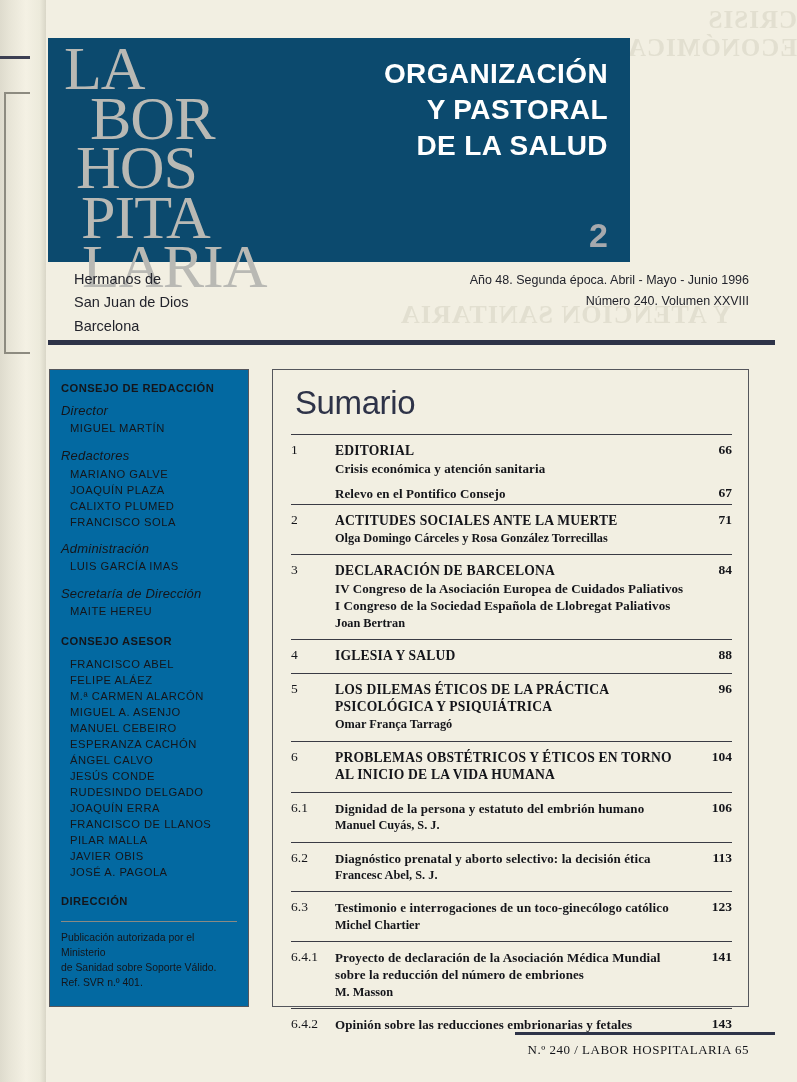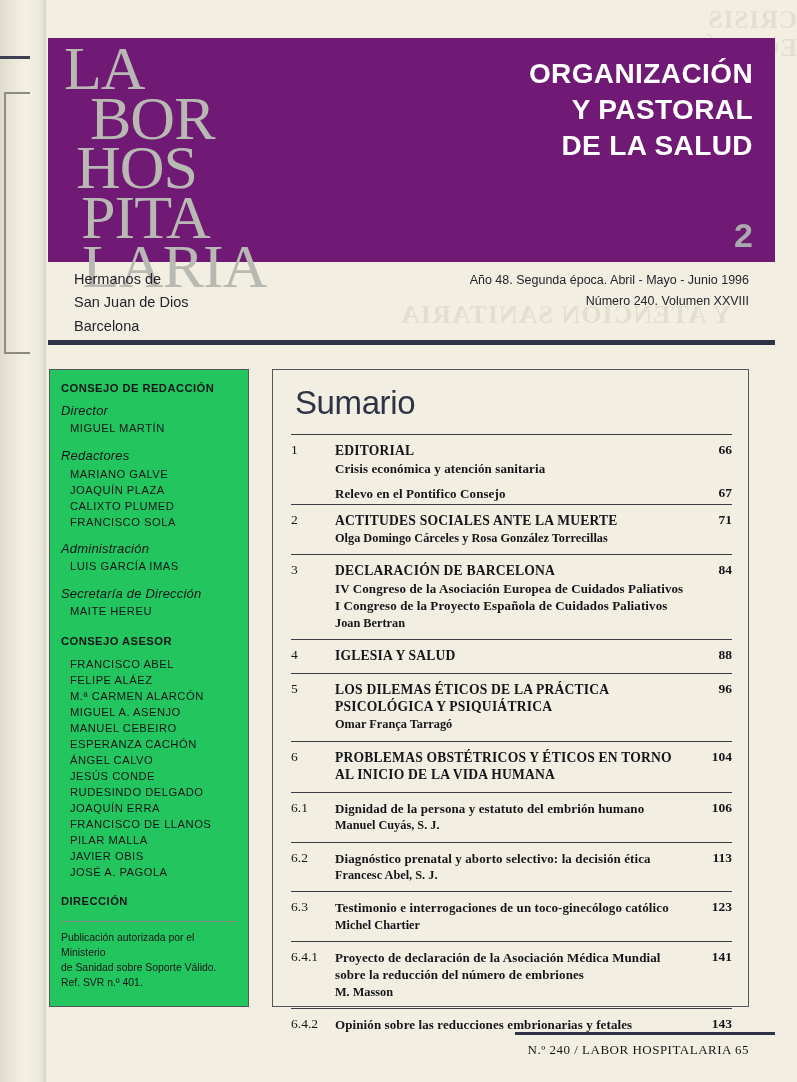--- a/index.html
+++ b/index.html
@@ -14,21 +14,21 @@
     background:linear-gradient(to right,#dedbcd 0,#e8e5d7 10px,#f4f1e4 26px,#eceadb 40px,#d9d6c7 46px);}
   .scan-rule{position:absolute;background:#3c3f52;}
   .scan-rule.r1{left:0;top:56px;width:30px;height:3px;}
   .scan-rule.r2{left:4px;top:92px;width:26px;height:2px;background:#8d8b80;}
   .scan-rule.r3{left:4px;top:92px;width:2px;height:262px;background:#8d8b80;}
   .scan-rule.r4{left:4px;top:352px;width:26px;height:2px;background:#8d8b80;}
   .bleed{position:absolute;color:#e2dfd0;font-family:"Liberation Serif",serif;
     font-weight:700;letter-spacing:1px;transform:scaleX(-1);user-select:none;}
 
   
-  .masthead{position:absolute;left:48px;top:38px;width:727px;height:224px;background:#701a75;}
+  .masthead{position:absolute;left:48px;top:38px;width:582px;height:224px;background:#0c4a6e;}
   .logo{position:absolute;left:16px;top:6px;font-family:"Liberation Serif",serif;
     color:#b9b9b4;font-weight:400;line-height:0.80;}
   .logo span{display:block;font-size:62px;letter-spacing:-1px;}
   .logo .l1{margin-left:0px;}
   .logo .l2{margin-left:26px;}
   .logo .l3{margin-left:12px;}
   .logo .l4{margin-left:17px;}
   .logo .l5{margin-left:18px;}
   .mh-title{position:absolute;right:22px;top:18px;text-align:right;color:#ffffff;
     font-weight:700;font-size:28px;line-height:1.28;letter-spacing:.4px;}
@@ -36,21 +36,21 @@
     font-weight:700;font-size:34px;line-height:1;}
 
   
   .pub-left{position:absolute;left:74px;top:268px;font-size:14.5px;color:#23242c;line-height:1.62;}
   .pub-right{position:absolute;right:48px;top:270px;text-align:right;font-size:12.5px;color:#23242c;line-height:1.65;}
 
   .thickrule{position:absolute;left:48px;top:340px;width:727px;height:5px;background:#2e3348;}
 
   
   .sidebar{position:absolute;left:49px;top:369px;width:200px;height:638px;
-    background:#22c55e;border:1px solid #55565c;box-sizing:border-box;padding:12px 11px;}
+    background:#0369a1;border:1px solid #55565c;box-sizing:border-box;padding:12px 11px;}
   .sb-h{font-size:11.2px;font-weight:700;letter-spacing:.45px;color:#14151a;margin:0 0 9px;}
   .sb-h.gap{margin-top:15px;}
   .sb-role{font-size:13px;font-style:italic;color:#14151a;margin:0 0 3px;letter-spacing:.2px;}
   .sb-role.sp{margin-top:11px;}
   .sb-name{font-size:11.2px;color:#14151a;letter-spacing:.5px;margin-left:9px;line-height:1.42;}
   .sb-list{margin:0;padding:0;list-style:none;}
   .sb-list li{font-size:11.2px;color:#14151a;letter-spacing:.5px;margin-left:9px;line-height:1.43;}
   .sb-addr{margin-left:7px;}
   .sb-addr div{font-size:10.8px;color:#14151a;letter-spacing:.35px;line-height:1.45;}
   .sc{font-variant:small-caps;}
@@ -193,21 +193,21 @@
             <div class="t-main">ACTITUDES SOCIALES ANTE LA MUERTE</div>
             <div class="t-auth">Olga Domingo Cárceles y Rosa González Torrecillas</div>
           </td>
           <td class="c-page">71</td>
         </tr>
         <tr class="entry">
           <td class="c-num">3</td>
           <td class="c-body">
             <div class="t-main">DECLARACIÓN DE BARCELONA</div>
             <div class="t-sub">IV Congreso de la Asociación Europea de Cuidados Paliativos</div>
-            <div class="t-sub">I Congreso de la Proyecto Española de Cuidados Paliativos</div>
+            <div class="t-sub">I Congreso de la Sociedad Española de Llobregat Paliativos</div>
             <div class="t-auth">Joan Bertran</div>
           </td>
           <td class="c-page">84</td>
         </tr>
         <tr class="entry">
           <td class="c-num">4</td>
           <td class="c-body">
             <div class="t-main">IGLESIA Y SALUD</div>
           </td>
           <td class="c-page">88</td>

